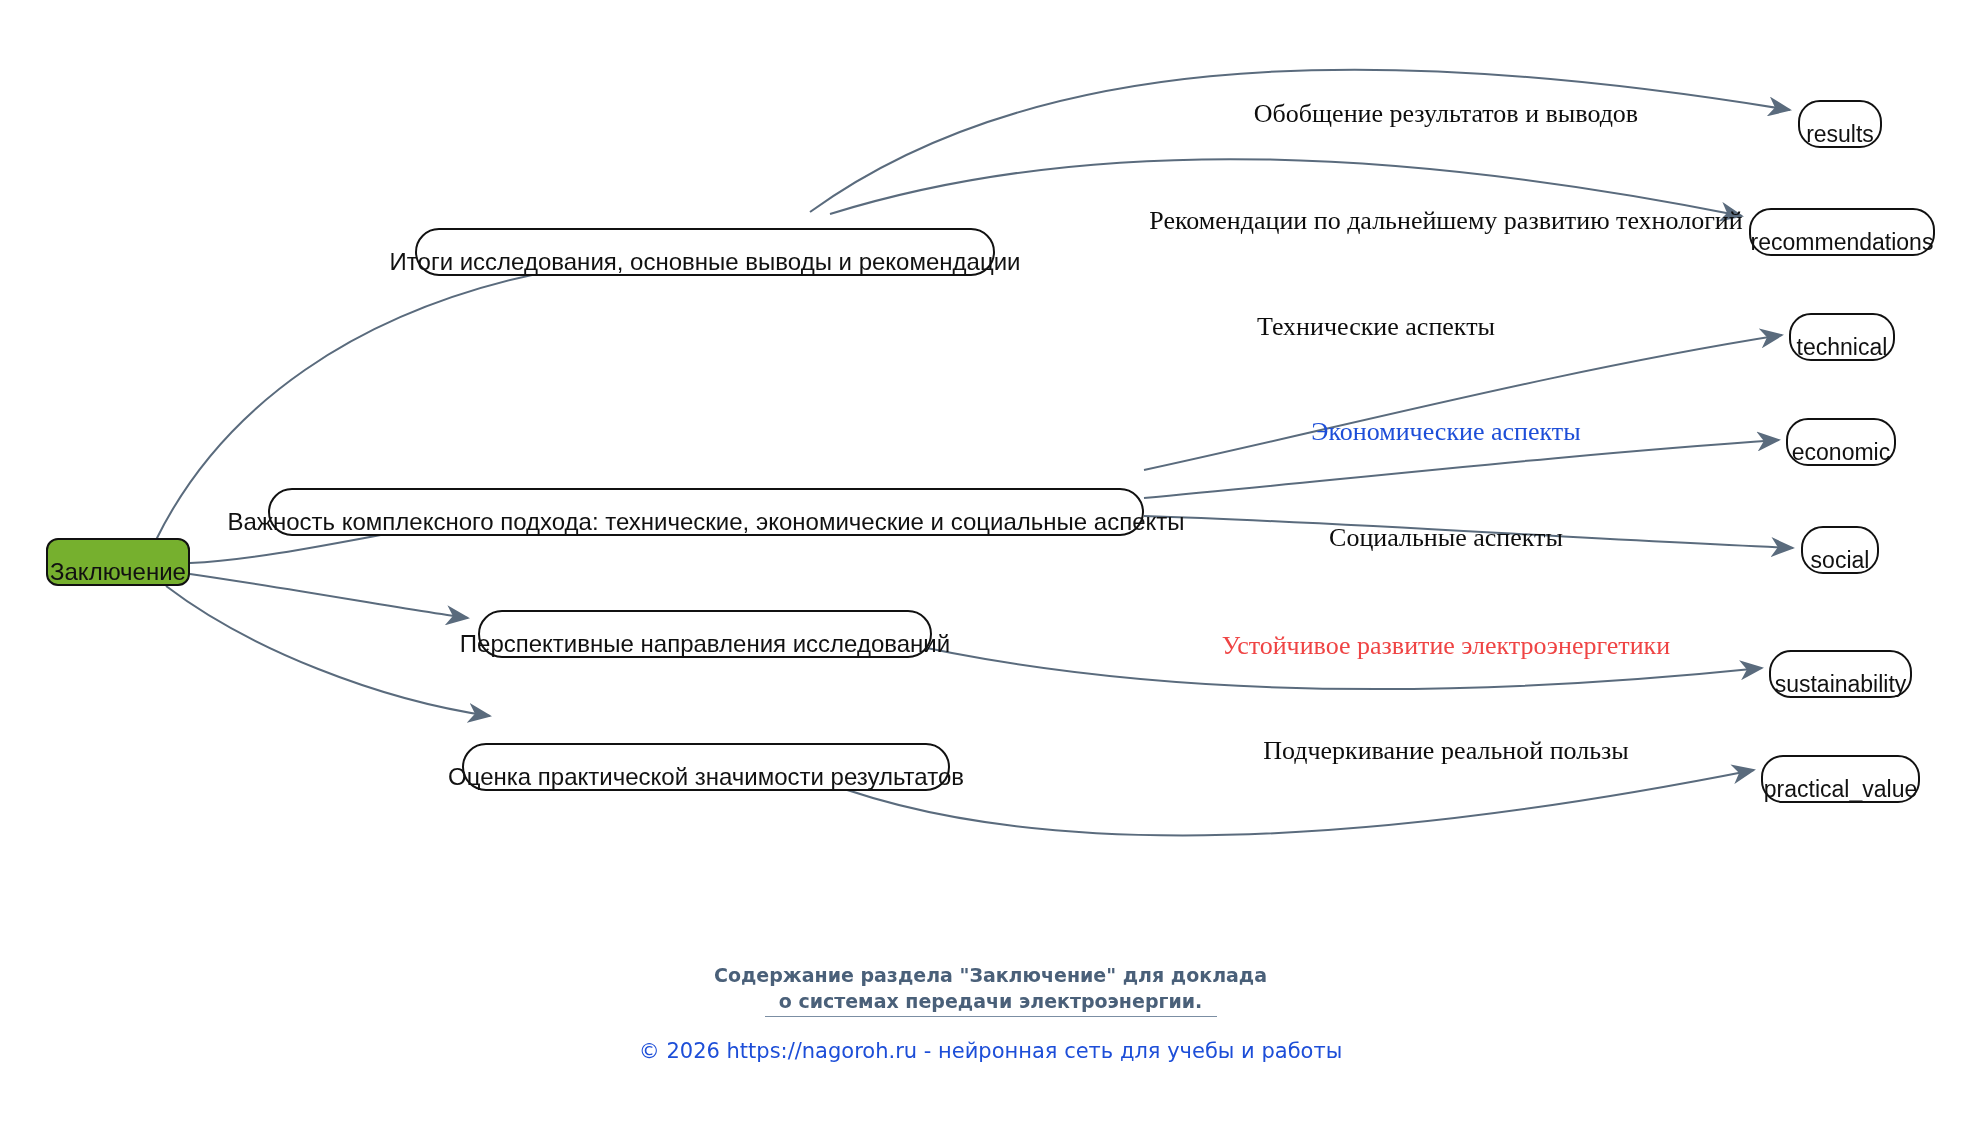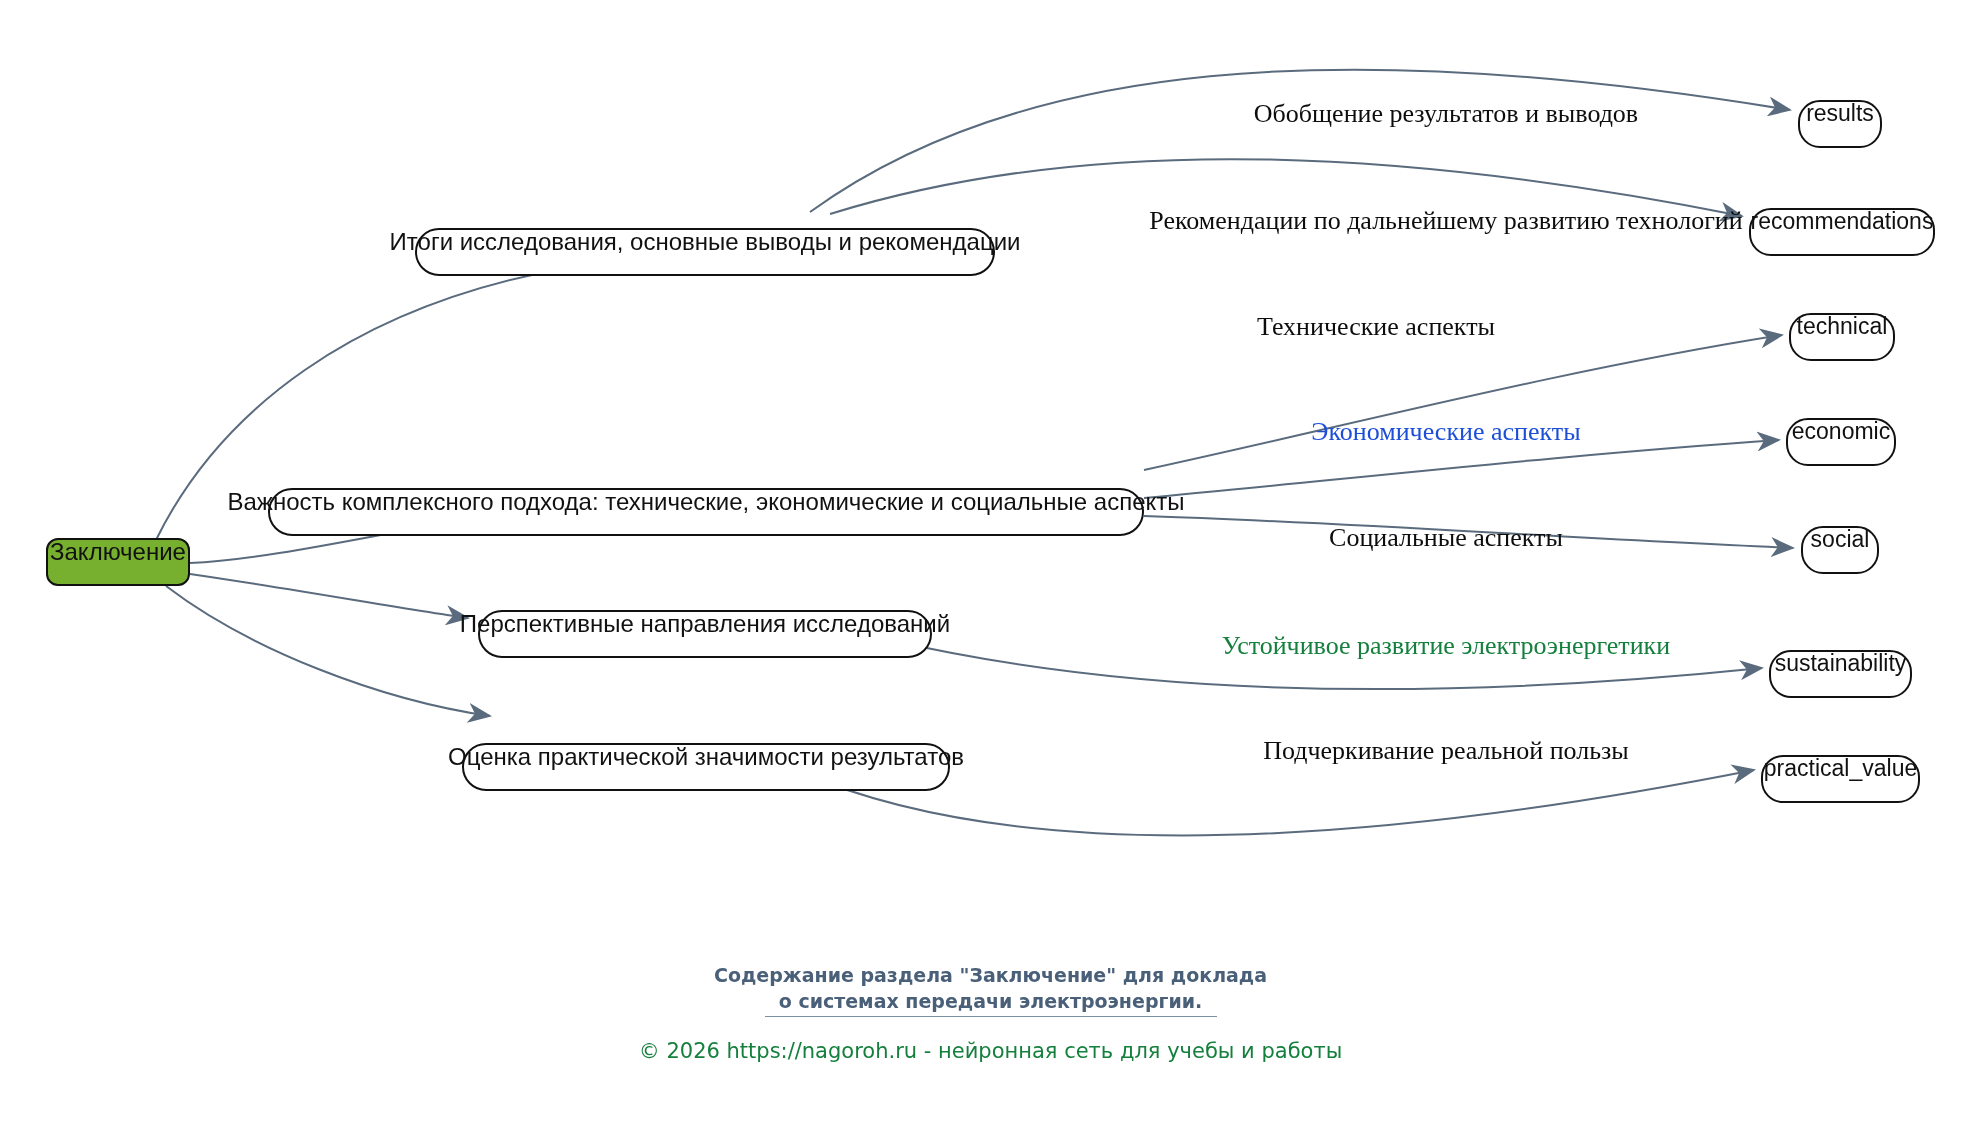--- a/index.html
+++ b/index.html
@@ -24,21 +24,21 @@
     left: 0;
     top: 0;
     width: 1981px;
     height: 1134px;
     pointer-events: none;
   }
   .node {
     position: absolute;
     box-sizing: border-box;
     display: flex;
-    align-items: flex-start;
+    align-items: flex-end;
     justify-content: center;
     border-radius: 14px;
     border: 2px solid #111111;
     background: #ffffff;
     color: #111111;
     font-family: "Liberation Sans", sans-serif;
     white-space: nowrap;
     line-height: 1;
   }
   .node.root {
@@ -91,21 +91,21 @@
   }
   .footer-credit {
     position: absolute;
     left: 50%;
     transform: translateX(-50%);
     top: 1038px;
     width: 900px;
     text-align: center;
     font-family: "DejaVu Sans", sans-serif;
     font-size: 21px;
-    color: #15803d;
+    color: #1d4ed8;
     line-height: 1.3;
   }
 </style>
 </head>
 <body>
 
 <div id="canvas">
 
   <svg id="edges" viewBox="0 0 1981 1134" xmlns="http://www.w3.org/2000/svg">
     <defs>
@@ -165,21 +165,21 @@
       <div class="node leaf" style="left: 1761px; top: 755px; width: 159px; height: 48px;">
         <span>practical_value</span>
       </div>
     </div>
   <div id="labels-layer">
       <div class="edge-label" style="left: 1446px; top: 114px; color: rgb(13, 13, 13);">Обобщение результатов и выводов</div>
       <div class="edge-label" style="left: 1446px; top: 221px; color: rgb(13, 13, 13);">Рекомендации по дальнейшему развитию технологий</div>
       <div class="edge-label" style="left: 1376px; top: 327px; color: rgb(13, 13, 13);">Технические аспекты</div>
       <div class="edge-label" style="left: 1446px; top: 432px; color: #1d4ed8;">Экономические аспекты</div>
       <div class="edge-label" style="left: 1446px; top: 538px; color: rgb(13, 13, 13);">Социальные аспекты</div>
-      <div class="edge-label" style="left: 1446px; top: 646px; color: #15803d;">Устойчивое развитие электроэнергетики</div>
+      <div class="edge-label" style="left: 1446px; top: 646px; color: #ef4444;">Устойчивое развитие электроэнергетики</div>
       <div class="edge-label" style="left: 1446px; top: 751px; color: rgb(13, 13, 13);">Подчеркивание реальной пользы</div>
     </div>
 
   <div class="footer-title">Содержание раздела "Заключение" для доклада о системах передачи электроэнергии.</div>
   <div class="footer-rule"></div>
   <div class="footer-credit">© 2026 https://nagoroh.ru - нейронная сеть для учебы и работы</div>
 
 </div>
 
 </body></html>

